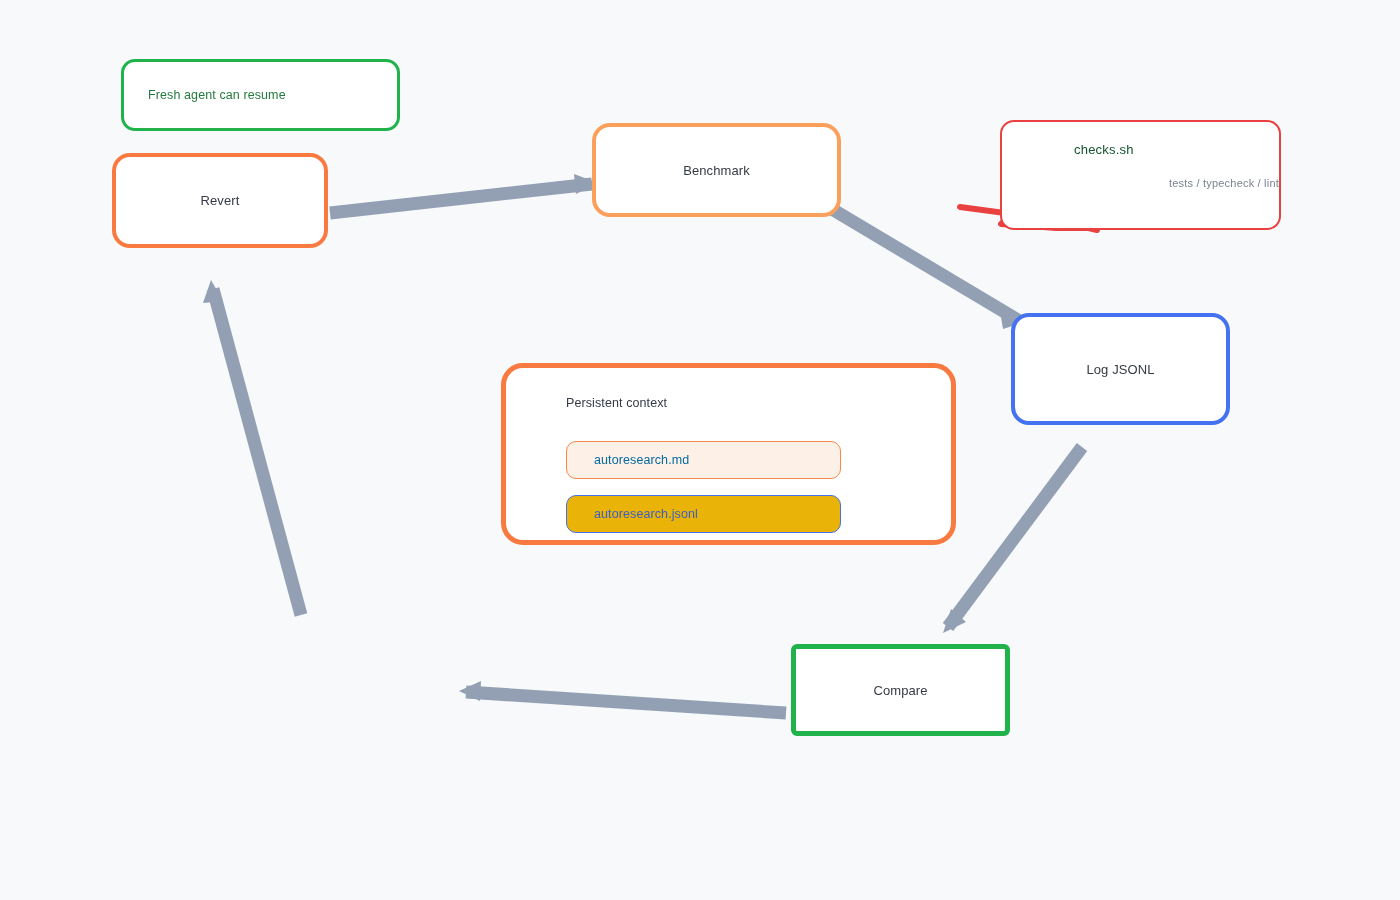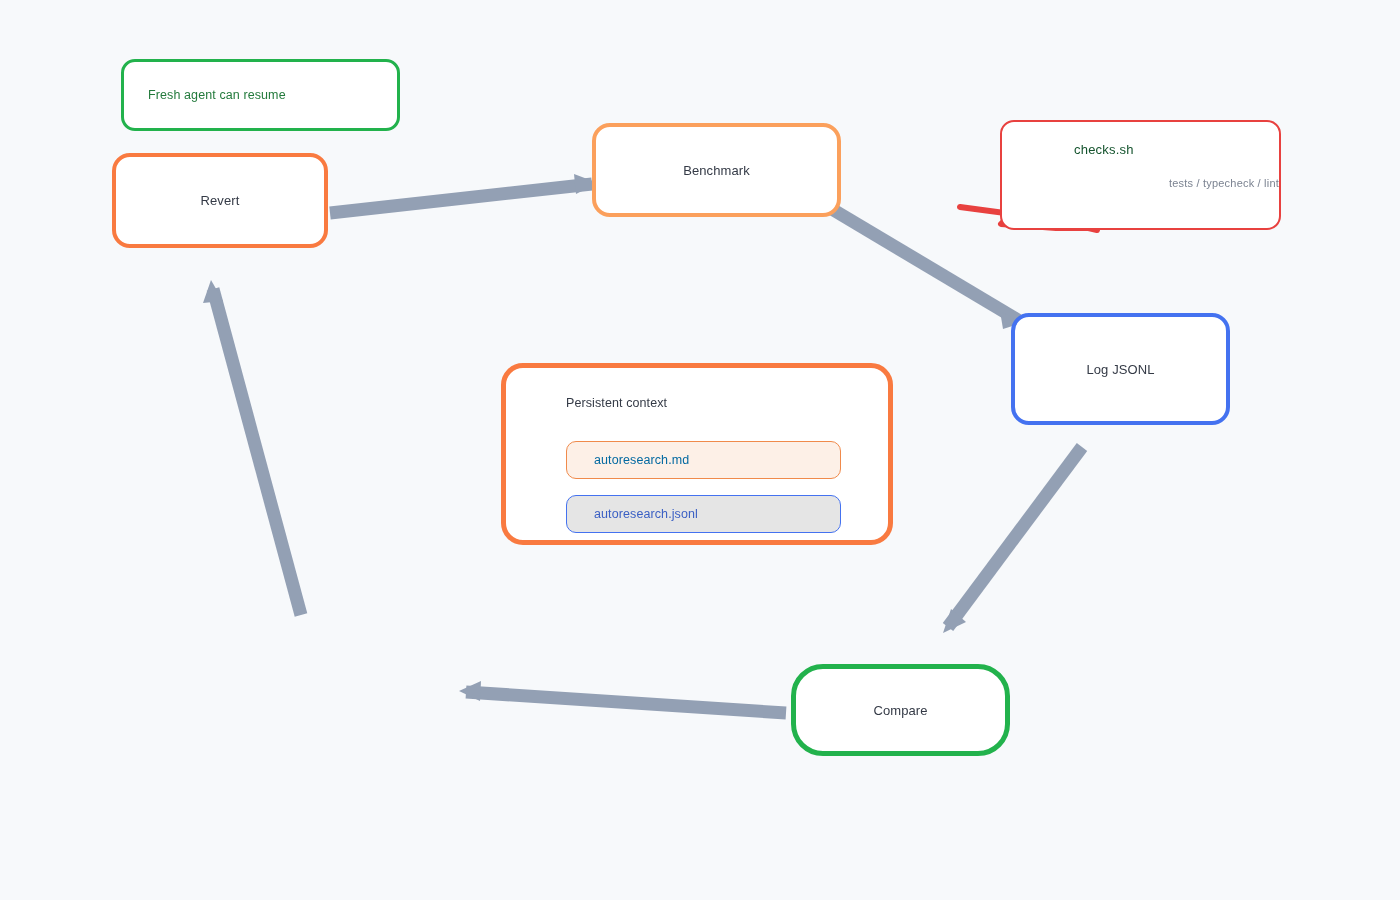--- a/index.html
+++ b/index.html
@@ -58,44 +58,44 @@
   #node-checks .checks-sub {
     font-size: 11px; color: #7b8391; margin-top: 20px; margin-left: -4px;
     letter-spacing: .2px;
     text-align: right;
   }
   #node-log-jsonl {
     left: 1011px; top: 313px; width: 219px; height: 112px;
     border-width: 4px; border-color: #4472f0; border-radius: 18px;
   }
   #node-persistent {
-    left: 501px; top: 363px; width: 392px; height: 182px;
+    left: 501px; top: 363px; width: 455px; height: 182px;
     border-width: 5px; border-color: #f97a40; border-radius: 22px;
     display: block; padding: 0;
   }
   #node-persistent .ctx-title {
     position: absolute; left: 60px; top: 28px;
     font-size: 12.5px; color: #343a46; letter-spacing: .1px;
   }
   .ctx-item {
     position: absolute; left: 60px; width: 275px; height: 38px;
     border-width: 1.5px; border-style: solid; border-radius: 10px;
     box-sizing: border-box; display: flex; align-items: center;
     padding-left: 27px; font-size: 12.5px; letter-spacing: .1px;
   }
   #ctx-md { top: 73px; border-color: #f08a4b; background: #fdf0e7; color: #0369a1; }
-  #ctx-jsonl { top: 127px; border-color: #4472f0; background: #e5e5e5; color: #3a5fc4; }
+  #ctx-jsonl { top: 127px; border-color: #4472f0; background: #eab308; color: #3a5fc4; }
 
   #node-keep-revert {
     left: 240px; top: 624px; width: 219px; height: 92px;
     border-width: 5px; border-color: #3c4758; border-radius: 16px;
   }
   #node-compare {
     left: 791px; top: 644px; width: 219px; height: 92px;
-    border-width: 5px; border-color: #22b24c; border-radius: 32px; margin-top: 20px;
+    border-width: 5px; border-color: #22b24c; border-radius: 6px;
   }
   
   #arrows {
     position: absolute; left: 0; top: 0; width: 1400px; height: 900px;
     pointer-events: none;
   }
 </style>
 </head>
 <body>
 

